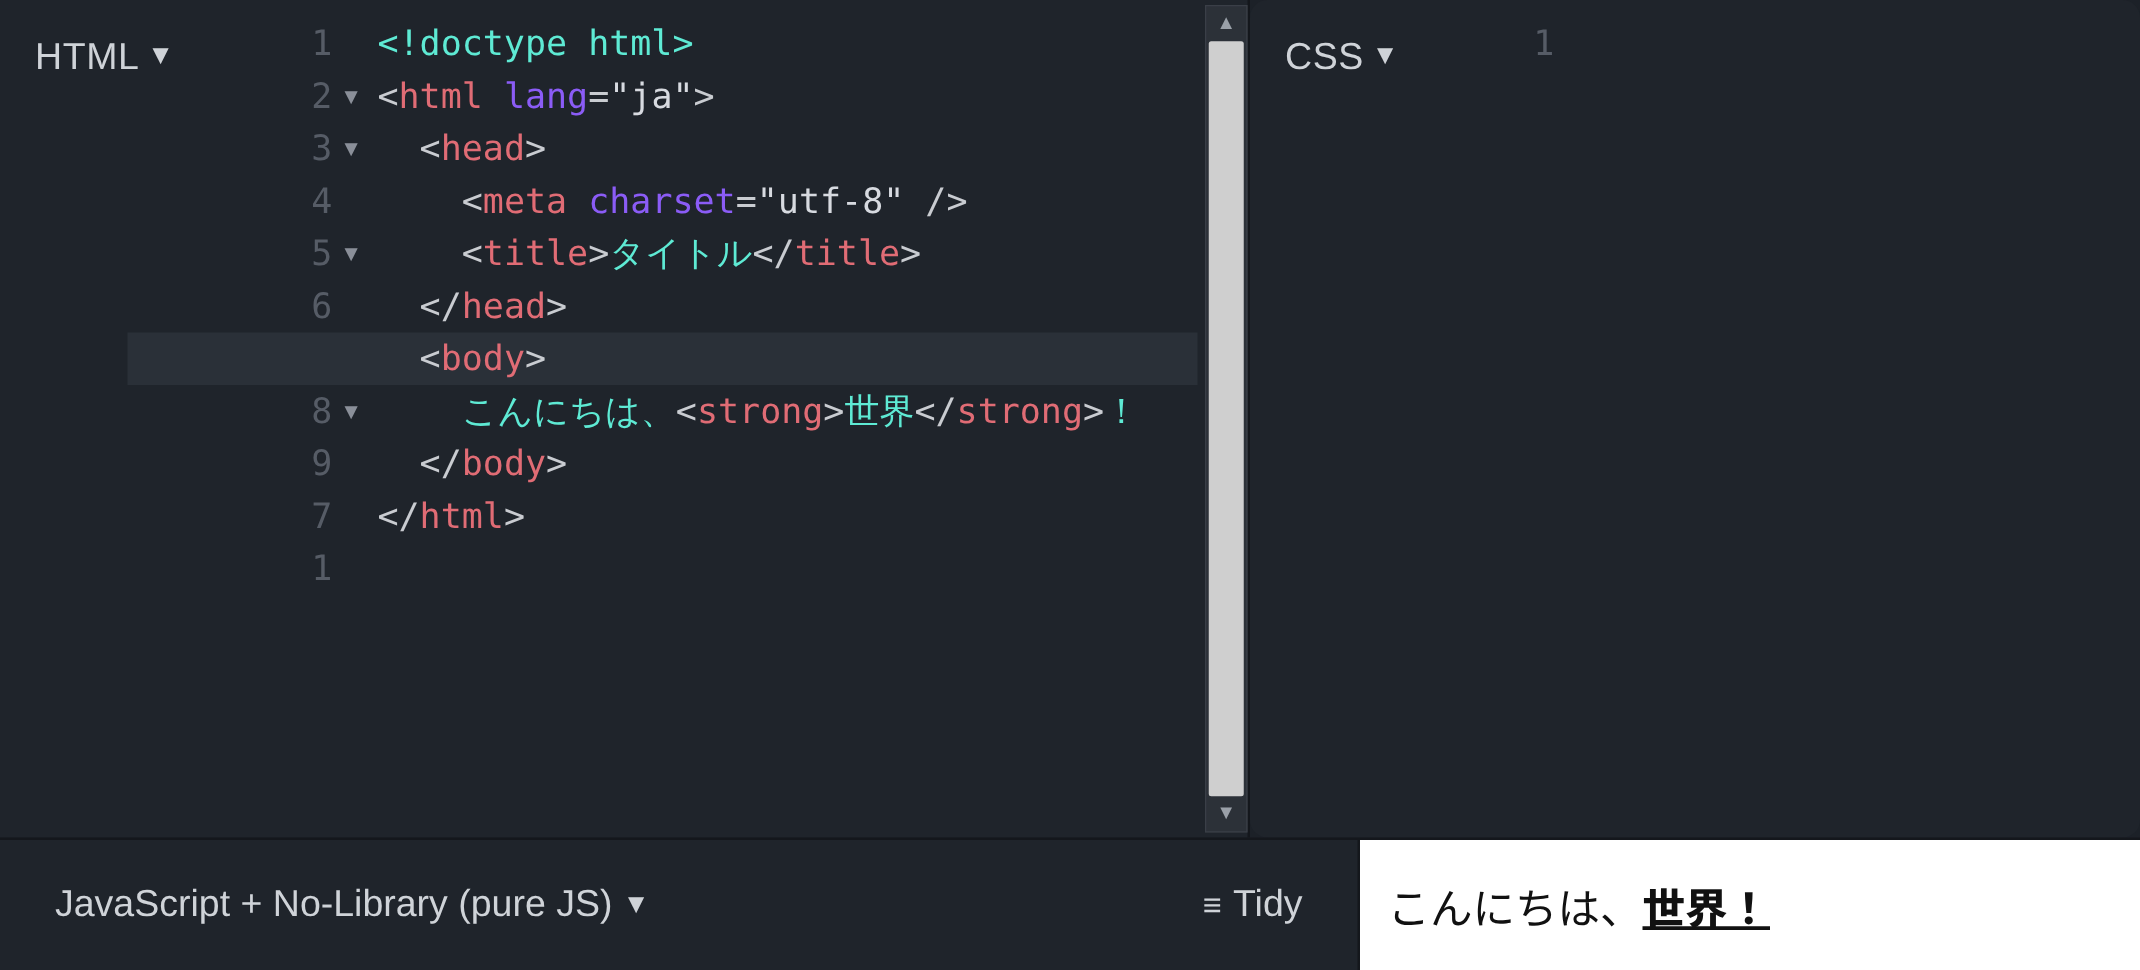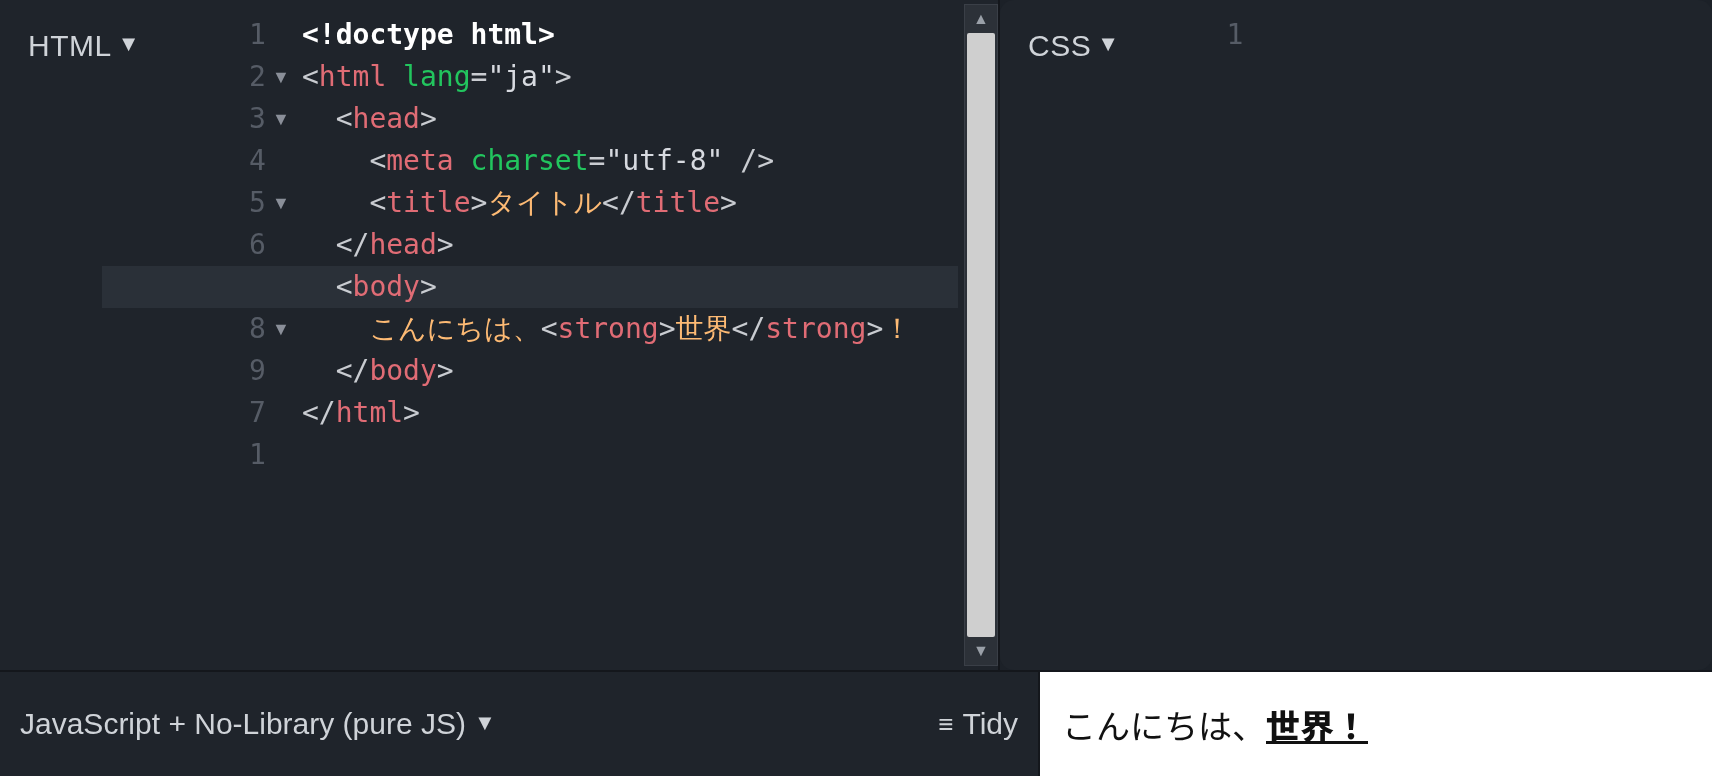--- a/index.html
+++ b/index.html
@@ -87,26 +87,26 @@
     flex:1 1 auto;
     font-family: ui-monospace, SFMono-Regular, Menlo, Consolas, monospace;
     font-size: 28px;
     line-height: 42px;
     padding-top: 14px;
     white-space: pre;
     color: #c9ccd1;
   }
   .code .line { height:42px; }
   .code .line.hl { background:#2a3038; margin-left:-200px; padding-left:200px; margin-right:40px; }
-  .tok-doctype { color:#ffffff;font-weight:bold; }
+  .tok-doctype { color:#5eead4; }
   .tok-bracket { color:#c9ccd1; }
   .tok-tag    { color:#e06c75; }
-  .tok-attr   { color:#22c55e; }
+  .tok-attr   { color:#8b5cf6; }
   .tok-str    { color:#d7dae0; }
-  .tok-text   { color:#fdba74; }
+  .tok-text   { color:#5eead4; }
   .scrollbar {
     position:absolute;
     right:0;
     top:4px;
     bottom:4px;
     width:32px;
     background:#2c3138;
     border:1px solid #3a3f47;
   }
   .scrollbar .arrow {
@@ -132,21 +132,21 @@
     display:flex;
     height:104px;
     border-top:2px solid #14171c;
   }
   .js-bar {
     width:998px;
     background:#1f242b;
     display:flex;
     align-items:center;
     justify-content:space-between;
-    padding:0 20px;
+    padding:0 44px;
     color:#cfd3d8;
     font-size:30px;
     border-right:2px solid #14171c;
   }
   .js-bar .left { display:flex; align-items:center; }
   .js-bar .tri { margin-left:8px; font-size:22px; position:relative; top:-1px; }
   .tidy { display:flex; align-items:center; gap:12px; color:#cfd3d8; }
   .tidy-icon { font-size:26px; letter-spacing:-3px; }
   .result {
     flex:1 1 auto;

